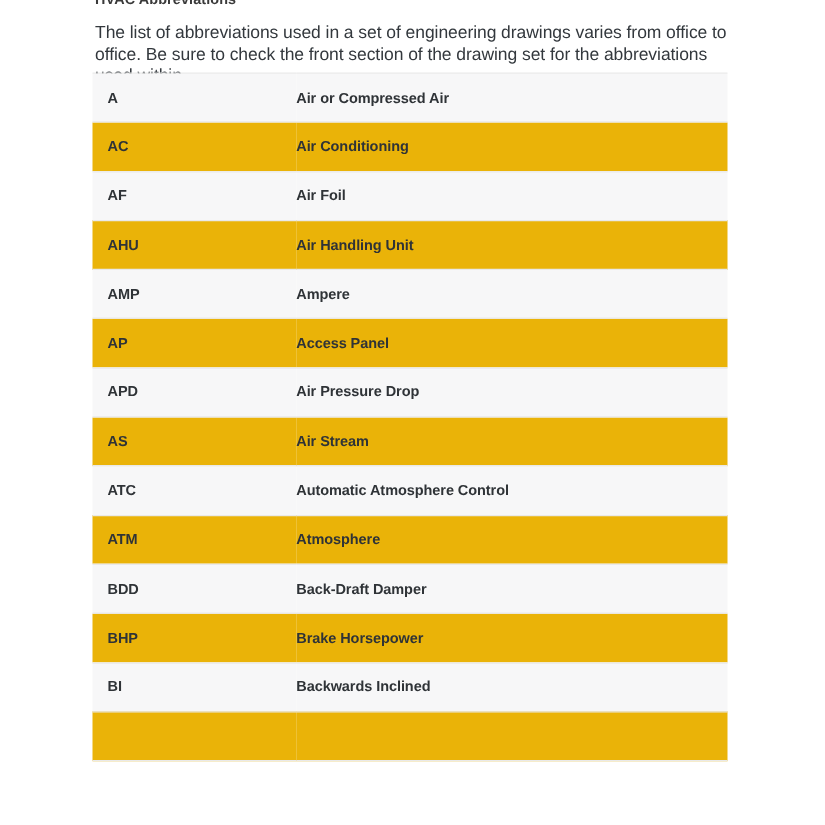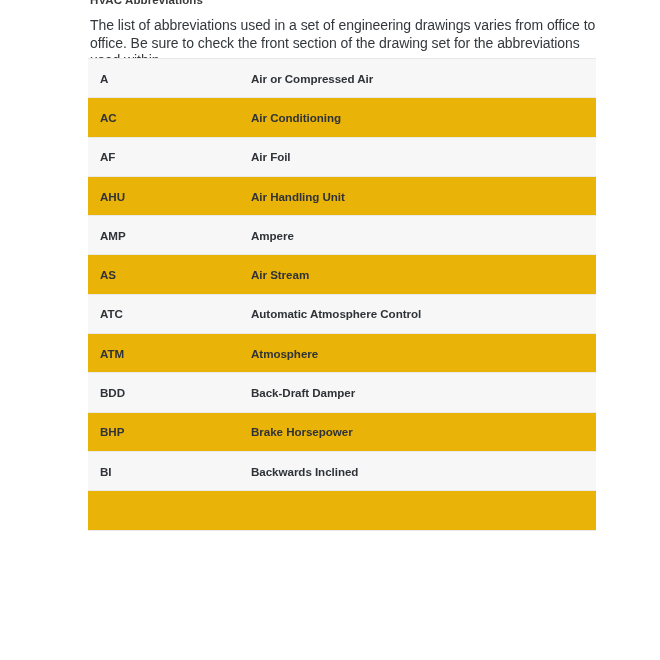--- a/index.html
+++ b/index.html
@@ -11,21 +11,21 @@
     width: 660px;
     height: 660px;
     overflow: hidden;
     font-family: "Liberation Sans", sans-serif;
     color: #2b2b2b;
     position: relative;
   }
 
   #page {
     position: absolute;
-    left: 16px;
+    left: 2px;
     top: 0;
     width: 580px;
     height: 660px;
     overflow: hidden;
   }
 
   
   .doc-title {
     position: absolute;
     left: 74px;
@@ -138,20 +138,36 @@
         <tr class="shaded">
           <td class="col-abbr">
             <span class="cell-inner">AMP</span>
           </td>
           <td class="col-def">
             <span class="cell-inner">Ampere</span>
           </td>
         </tr>
         <tr class="plain">
           <td class="col-abbr">
+            <span class="cell-inner">AP</span>
+          </td>
+          <td class="col-def">
+            <span class="cell-inner">Access Panel</span>
+          </td>
+        </tr>
+        <tr class="shaded">
+          <td class="col-abbr">
+            <span class="cell-inner">APD</span>
+          </td>
+          <td class="col-def">
+            <span class="cell-inner">Air Pressure Drop</span>
+          </td>
+        </tr>
+        <tr class="plain">
+          <td class="col-abbr">
             <span class="cell-inner">AS</span>
           </td>
           <td class="col-def">
             <span class="cell-inner">Air Stream</span>
           </td>
         </tr>
         <tr class="shaded">
           <td class="col-abbr">
             <span class="cell-inner">ATC</span>
           </td>

